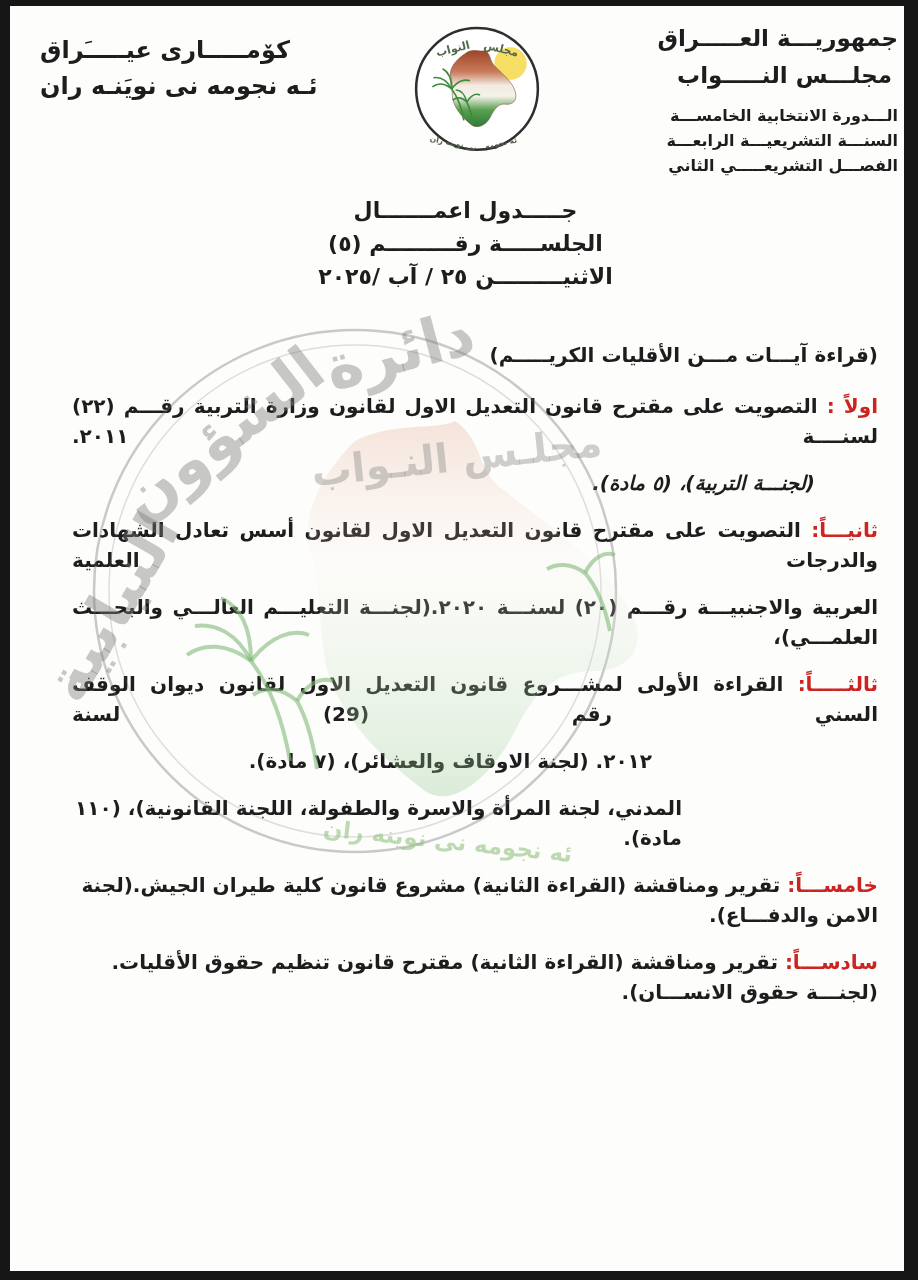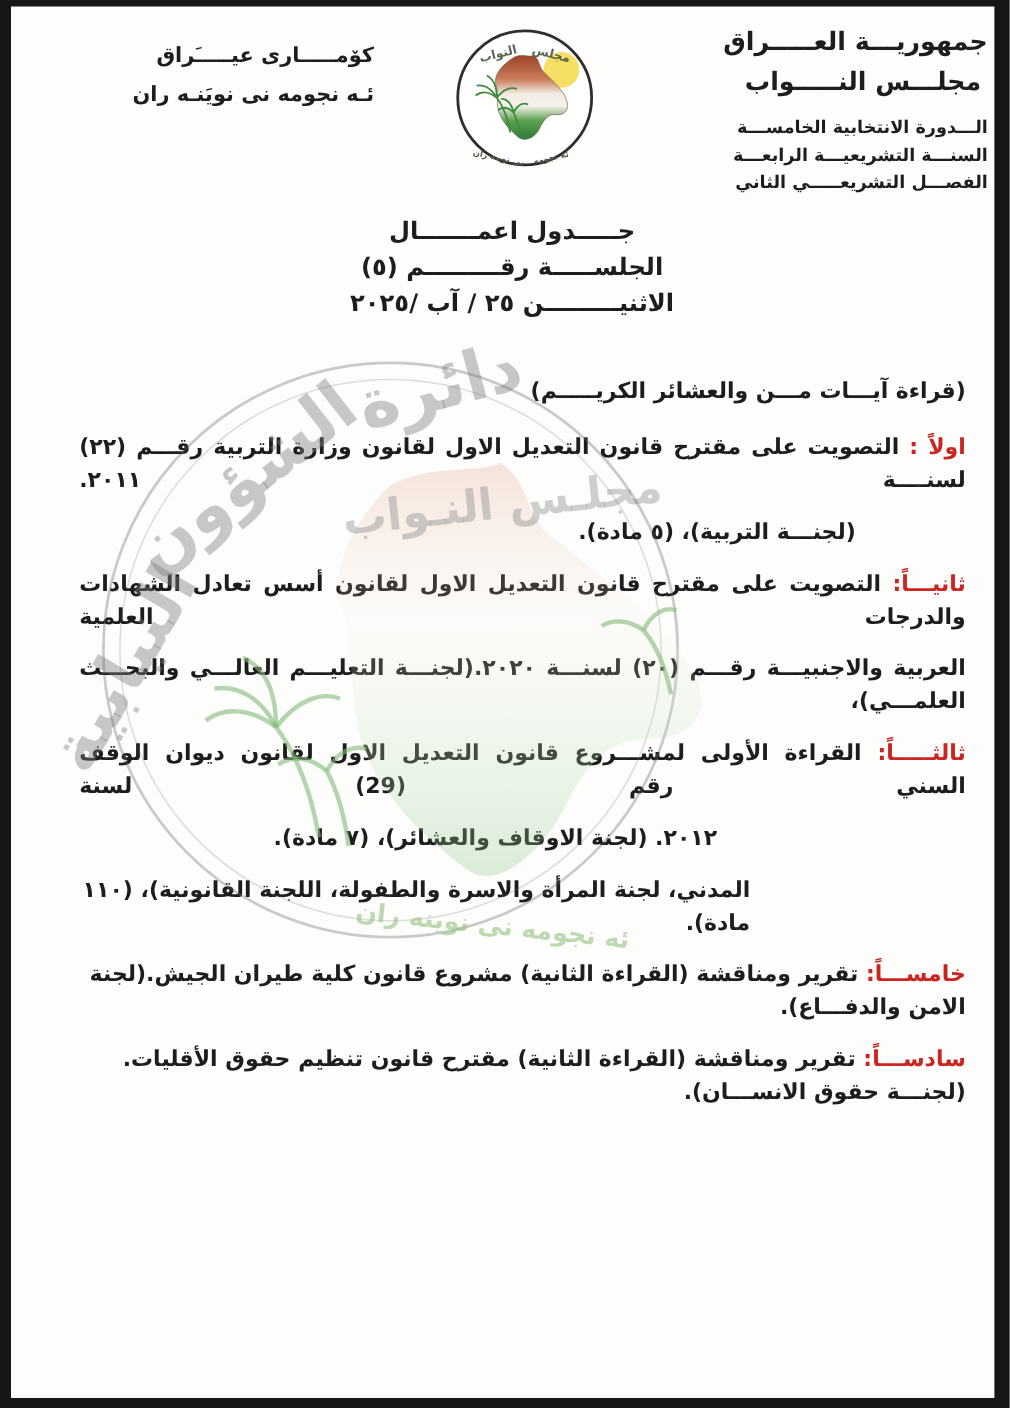--- a/index.html
+++ b/index.html
@@ -17,31 +17,31 @@
     color:#1d1d1d;
   }
   
   .watermark{position:absolute;left:45px;top:285px;width:600px;height:600px;pointer-events:none;}
   
   header{display:flex;justify-content:space-between;align-items:flex-start;padding:14px 6px 0 30px;}
   .hdr-right{width:285px;text-align:center;}
   .hdr-main{font-size:23px;line-height:37px;padding-left:58px;white-space:nowrap;}
   .hdr-subs{margin-top:9px;text-align:right;font-size:16px;line-height:25px;white-space:nowrap;}
   .logo-wrap{width:150px;display:flex;justify-content:center;padding-top:2px;}
-  .hdr-left{width:300px;text-align:right;font-size:19px;line-height:36px;padding-top:12px;white-space:nowrap;}
+  .hdr-left{width:300px;text-align:left;font-size:24px;line-height:36px;padding-top:12px;white-space:nowrap;}
   
   .title-block{margin-top:16px;text-align:center;font-size:22px;line-height:33px;margin-left:17px;}
   
   .content{padding:0 26px 0 62px;font-size:20px;}
   .opening{margin:50px 0 24px;text-align:right;}
   .item{margin:0 0 10px;}
   .line{margin:0 0 17px;line-height:30px;}
   .just{text-align:justify;text-align-last:justify;}
   .lbl{color:#cb2521;text-align:right;}
-  .ind-a{margin-right:100px;}
+  .ind-a{margin-right:63px;font-style:italic;}
   .ind-b{margin-right:308px;}
   .ind-c{margin-right:226px;}
   .ind-d{margin-right:196px;}
   p{margin:0;}
 </style>
 </head>
 <body>
 
 <div class="sheet">
 
@@ -136,21 +136,21 @@
     </div>
   </header>
 
   <section class="title-block">
     <div>جـــــدول اعمـــــــال</div>
     <div>الجلســـــة رقـــــــــم (٥)</div>
     <div>الاثنيـــــــــن ٢٥ / آب /٢٠٢٥</div>
   </section>
 
   <main class="content">
-    <p class="opening">(قراءة آيـــات مـــن والعشائر الكريـــــم)</p>
+    <p class="opening">(قراءة آيـــات مـــن الأقليات الكريـــــم)</p>
 
     <div class="item">
       <p class="line just">
         <span class="lbl">اولاً :</span>
         <span>التصويت على مقترح قانون التعديل الاول لقانون وزارة التربية رقـــم (٢٢) لسنــــة ٢٠١١.</span>
       </p>
       <p class="line ind-a">(لجنـــة التربية)، (٥ مادة).</p>
     </div>
 
     <div class="item">

